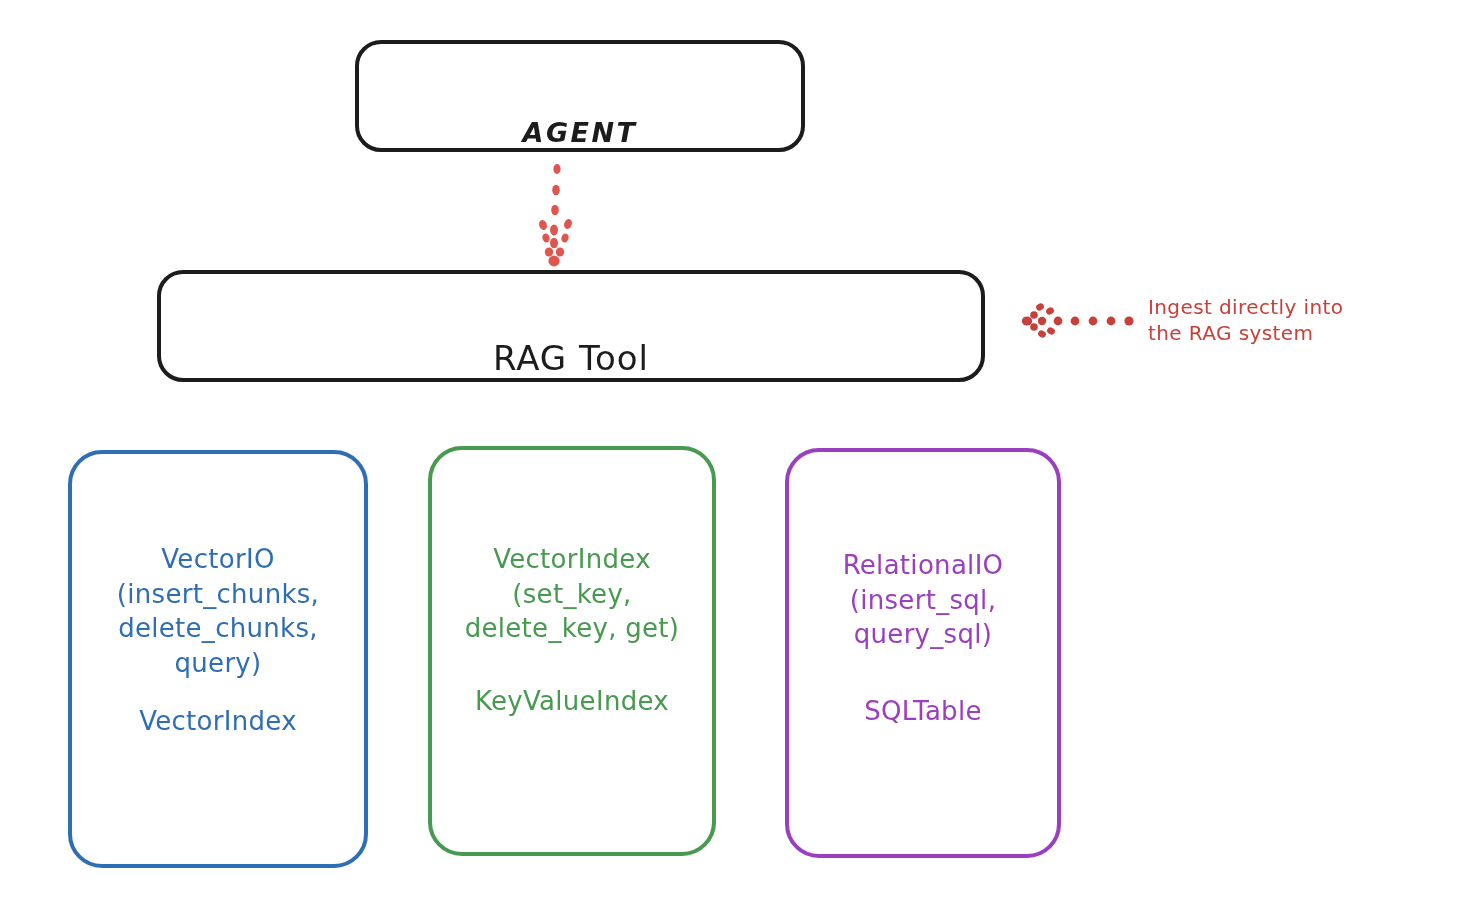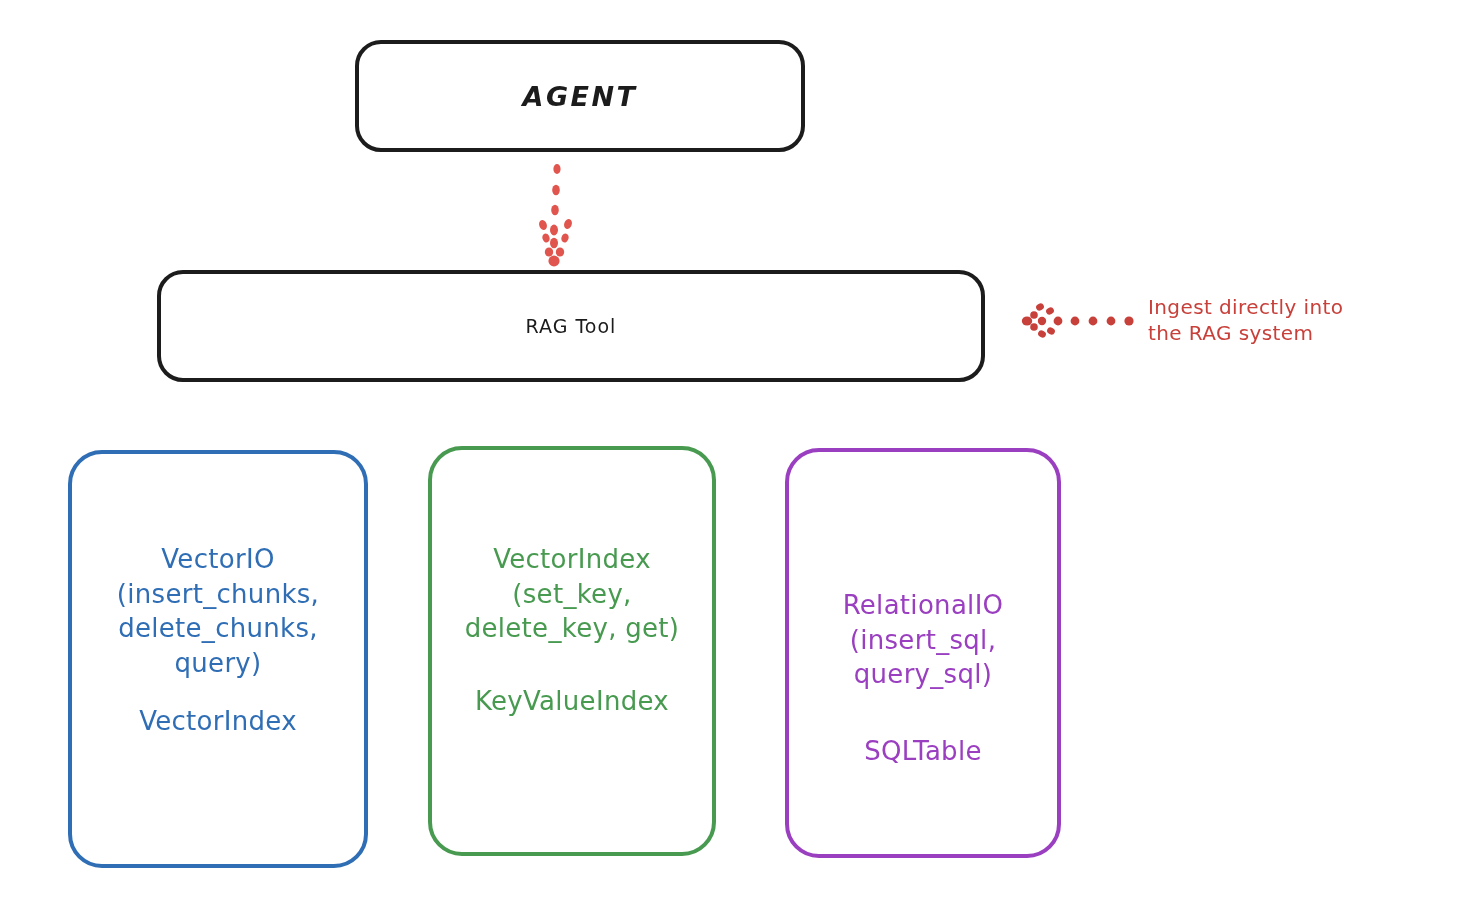--- a/index.html
+++ b/index.html
@@ -21,21 +21,21 @@
     width: 1484px;
     height: 910px;
   }
 
   
   .node {
     position: absolute;
     box-sizing: border-box;
     background: #ffffff;
     display: flex;
-    align-items: center;
+    align-items: flex-end;
     justify-content: center;
     text-align: center;
   }
 
   .node-label {
     white-space: pre-line;
     letter-spacing: 0.5px;
   }
 
   
@@ -60,21 +60,21 @@
   #ragtool-box {
     left: 157px;
     top: 270px;
     width: 828px;
     height: 112px;
     border: 4px solid #1c1c1c;
     border-radius: 26px;
   }
   #ragtool-box .node-label {
     font-family: "DejaVu Sans", sans-serif;
-    font-size: 19px;
+    font-size: 34px;
     color: #1c1c1c;
     letter-spacing: 1px;
   }
 
   
   .api-box {
     border-width: 4px;
     border-style: solid;
     border-radius: 34px;
     align-items: flex-start;
@@ -122,21 +122,21 @@
   #keyvalueio-box .api-index { color: #479a4f; }
   #keyvalueio-box .api-index { margin-top: 40px; }
 
   #relationalio-box {
     left: 785px;
     top: 448px;
     width: 276px;
     height: 410px;
     border-color: #9b3fc1;
   }
-  #relationalio-box .api-stack { padding-top: 96px; margin-top: 40px; }
+  #relationalio-box .api-stack { padding-top: 96px; }
   #relationalio-box .api-sig,
   #relationalio-box .api-index { color: #9b3fc1; }
   #relationalio-box .api-index { margin-top: 44px; }
 
   
   #ingest-note {
     position: absolute;
     left: 1148px;
     top: 294px;
     width: 330px;

